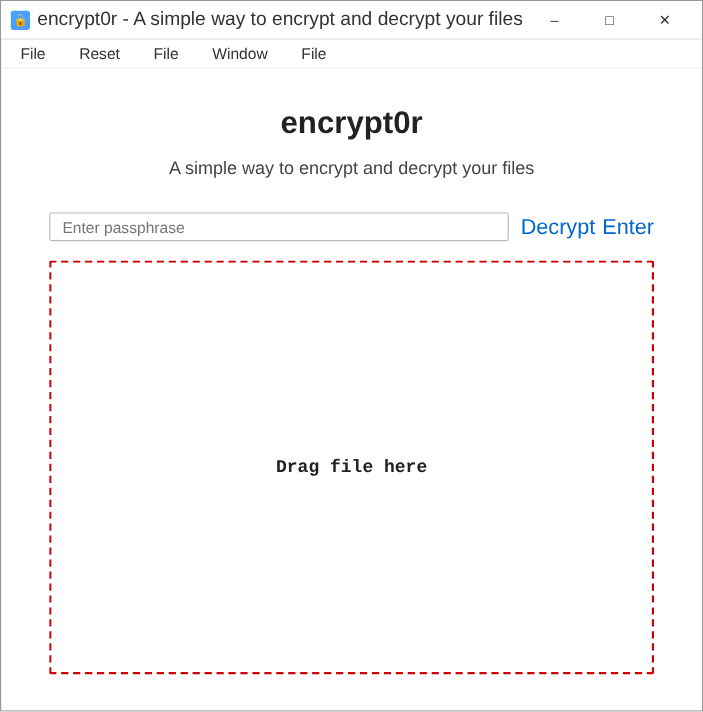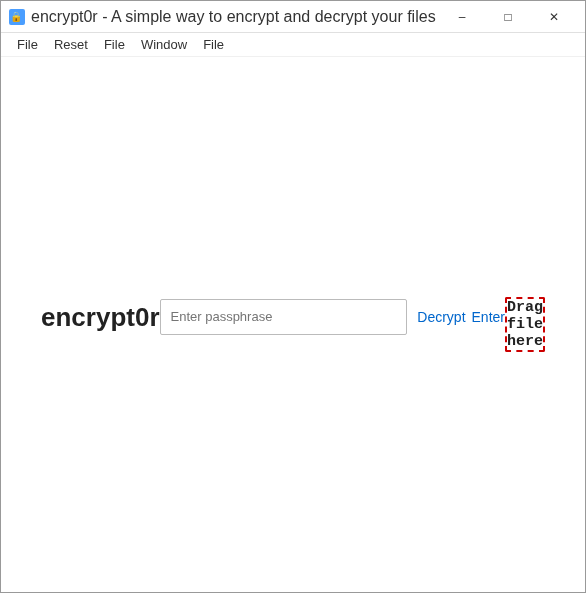--- a/index.html
+++ b/index.html
@@ -80,36 +80,37 @@
       justify-content: center;
     }
 
     
     .menu-bar {
       display: flex;
       align-items: flex-end;
       padding: 2px 8px;
       height: 24px;
       border-bottom: 1px solid #f0f0f0;
+      gap: 12px;
     }
 
     .menu-item {
       padding: 2px 8px;
       font-size: 13px;
       color: #333;
       cursor: pointer;
       border-radius: 2px;
     }
 
     
     .content {
       flex: 1;
       padding: 30px 40px 30px 40px;
       display: flex;
-      flex-direction: row;
+      flex-direction: column;
       align-items: center;
       justify-content: flex-end;
     }
 
     .app-title {
       font-size: 26px;
       font-weight: bold;
       color: #222;
       margin-bottom: 14px;
     }
@@ -124,41 +125,41 @@
     .passphrase-row {
       display: flex;
       align-items: center;
       width: 100%;
       gap: 10px;
       margin-bottom: 16px;
     }
 
     .passphrase-input {
       flex: 1;
-      height: 36px;
+      height: 24px;
       border: 1px solid #bbb;
       border-radius: 2px;
       padding: 4px 10px;
       font-size: 13px;
       color: #999;
       outline: none;
     }
 
     .action-links {
       display: flex;
       gap: 6px;
       align-items: center;
       white-space: nowrap;
     }
 
     .link-btn {
       background: none;
       border: none;
       color: #0066cc;
-      font-size: 14px;
+      font-size: 18px;
       cursor: pointer;
       text-decoration: none;
       padding: 0;
     }
 
     
     .drop-zone {
       width: 100%;
       flex: 1;
       border: 2px dashed #cc0000;
@@ -196,20 +197,21 @@
   <div class="menu-bar">
     <span class="menu-item">File</span>
     <span class="menu-item">Reset</span>
     <span class="menu-item">File</span>
     <span class="menu-item">Window</span>
     <span class="menu-item">File</span>
   </div>
 
   <div class="content">
     <h1 class="app-title">encrypt0r</h1>
+    <p class="app-subtitle">A simple way to encrypt and decrypt your files</p>
 
     <div class="passphrase-row">
       <input class="passphrase-input" type="text" placeholder="Enter passphrase" style="">
       <div class="action-links">
         <button class="link-btn">Decrypt</button>
         <button class="link-btn">Enter</button>
       </div>
     </div>
 
     <div class="drop-zone">

